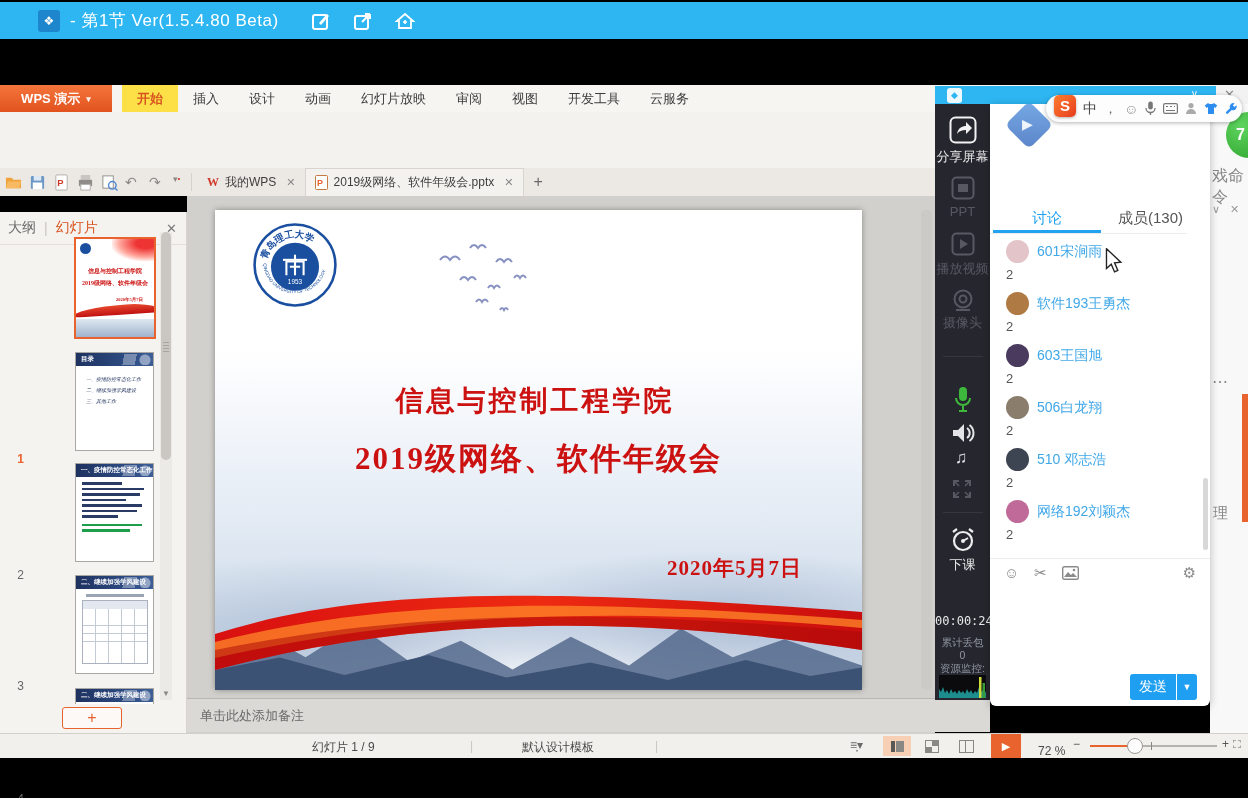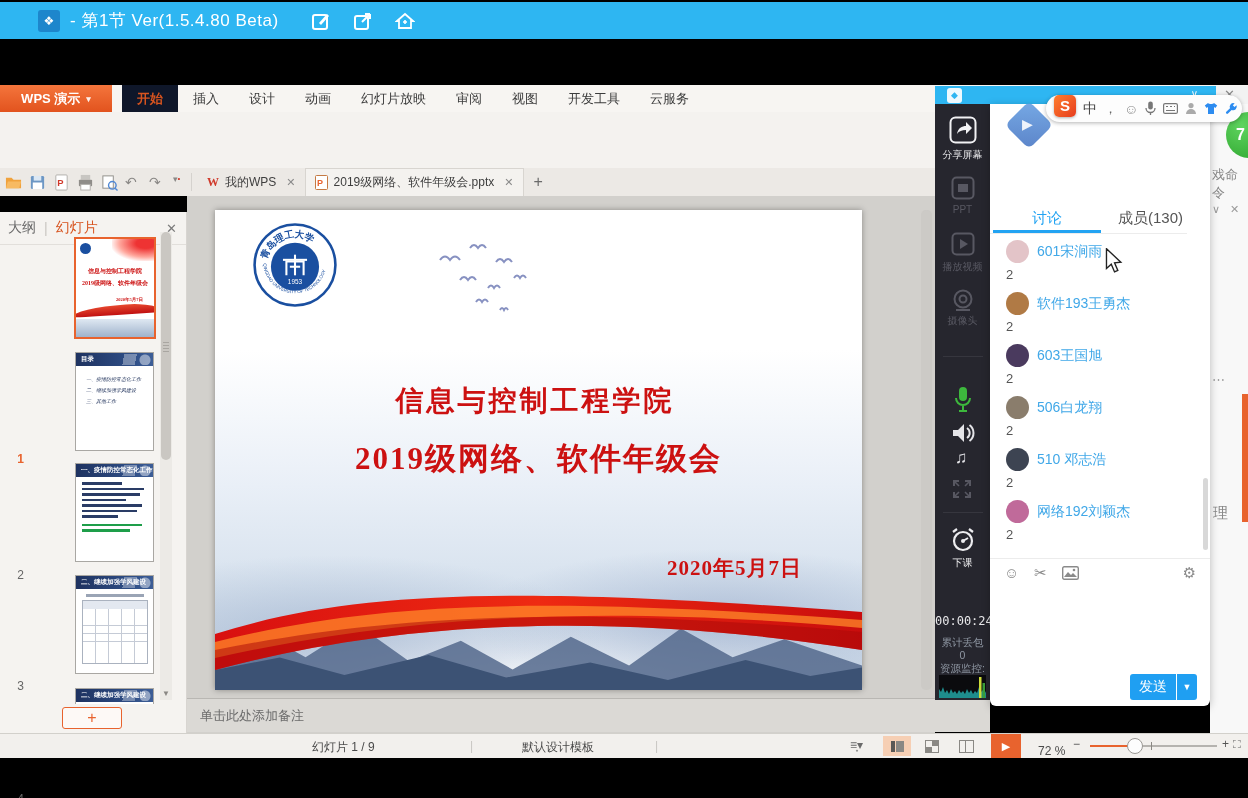--- a/index.html
+++ b/index.html
@@ -10,21 +10,21 @@
   .recbar{left:0;top:2px;width:1248px;height:37px;background:#2eb6f2;display:flex;align-items:center;}
   .rec-ico{width:22px;height:22px;border-radius:3px;background:#1d86cc;color:#fff;display:flex;align-items:center;justify-content:center;font-size:12px;margin-left:38px;}
   .rec-title{color:#fff;font-size:17px;margin-left:10px;letter-spacing:.5px;}
   .rec-tool{width:20px;height:20px;margin-left:22px;color:#fff;}
   
   .tabrow{left:0;top:85px;width:1248px;height:27px;background:#f7f5f2;border-bottom:1px solid #e3e0dc;display:flex;}
   .appbtn{width:112px;height:27px;background:linear-gradient(180deg,#f4753c,#e2531e);color:#fff;font-size:13px;font-weight:bold;display:flex;align-items:center;justify-content:center;gap:6px;}
   .appbtn .car{font-size:9px;opacity:.9;}
   .rtabs{display:flex;margin-left:10px;}
   .rtab{padding:0 15px;height:27px;display:flex;align-items:center;font-size:13px;color:#3c3c3c;cursor:default;}
-  .rtab.active{background:#0f172a;color:#d7541f;font-weight:bold;}
+  .rtab.active{background:#fde047;color:#d7541f;font-weight:bold;}
   
   .ribbon{left:0;top:112px;width:1248px;height:56px;background:#f4f2ef;}
   .rlabel{font-size:12px;color:#3f3f3f;white-space:nowrap;}
   .rlabel.dim{color:#9b9b9b;}
   .car{font-size:8px;color:#8a8a8a;}
   .vsep{width:1px;background:#ddd9d4;top:116px;height:46px;}
   .combo{background:#fff;border:1px solid #c9c6c1;height:19px;display:flex;align-items:center;font-size:12px;color:#444;padding:0 3px;justify-content:space-between;}
   .fbtn{font-size:13px;color:#3f3f3f;}
   .iconbox{display:inline-block;text-align:center;color:#7c7a76;}
   .alignico{display:inline-block;width:14px;height:11px;background:
@@ -52,32 +52,32 @@
   .slide{left:215px;top:210px;width:647px;height:480px;background:#fff;box-shadow:0 0 6px rgba(0,0,0,.35);overflow:hidden;}
   .notesbar{left:187px;top:698px;width:803px;height:33px;background:#dbd9d5;border-top:1px solid #b9b7b3;}
   .notesbar span{font-size:13px;color:#6b6b6b;position:absolute;left:13px;top:8px;}
   
   .statusbar{left:0;top:733px;width:1248px;height:24px;background:#f2f0ed;border-top:1px solid #d2d0cb;font-size:12px;color:#4a4a4a;}
   .viewbtn{position:absolute;top:2px;width:28px;height:20px;display:flex;align-items:center;justify-content:center;}
   .viewbtn.on{background:#f6cfb4;}
   
   .cl-titlebar{left:935px;top:86px;width:281px;height:18px;background:#2eb6f2;}
   .cl-dark{left:935px;top:104px;width:55px;height:596px;background:#26262e;}
-  .dk-label{position:absolute;width:55px;text-align:center;font-size:10px;color:#e8e8ea;}
+  .dk-label{position:absolute;width:55px;text-align:center;font-size:13px;color:#e8e8ea;}
   .dk-label.dim{color:#585862;}
   .panel{left:990px;top:104px;width:220px;height:602px;background:#fff;border-radius:0 0 6px 6px;box-shadow:0 2px 8px rgba(0,0,0,.25);}
   .cl-tab{position:absolute;top:9px;font-size:15px;color:#555;}
   .cl-tab.on{color:#22a3f2;}
   .msgrow{position:absolute;left:0;width:218px;height:52px;}
   .msgrow .ava{position:absolute;left:16px;top:4px;width:23px;height:23px;border-radius:50%;}
   .msgrow .nm{position:absolute;left:47px;top:7px;font-size:14px;color:#41a8e8;white-space:nowrap;}
   .msgrow .tx{position:absolute;left:16px;top:31px;font-size:13px;color:#555;}
   .sendbtn{position:absolute;background:#1f9ff2;color:#fff;font-size:14px;display:flex;align-items:center;justify-content:center;}
   .behind{left:1210px;top:104px;width:38px;height:629px;background:#f8f8f8;}
-  .gray12{font-size:13px;color:#888;}
+  .gray12{font-size:16px;color:#888;}
   
   .st1{font-family:"Liberation Serif",serif;font-weight:bold;color:#cc1111;}
   .sogou{left:1046px;top:95px;width:188px;height:27px;background:#fdfdfd;border-radius:14px;box-shadow:0 1px 4px rgba(0,0,0,.3);display:flex;align-items:center;gap:7px;padding-left:8px;}
 </style>
 </head>
 <body>
 
 <div id="stage">
 
   <div class="abs recbar">

